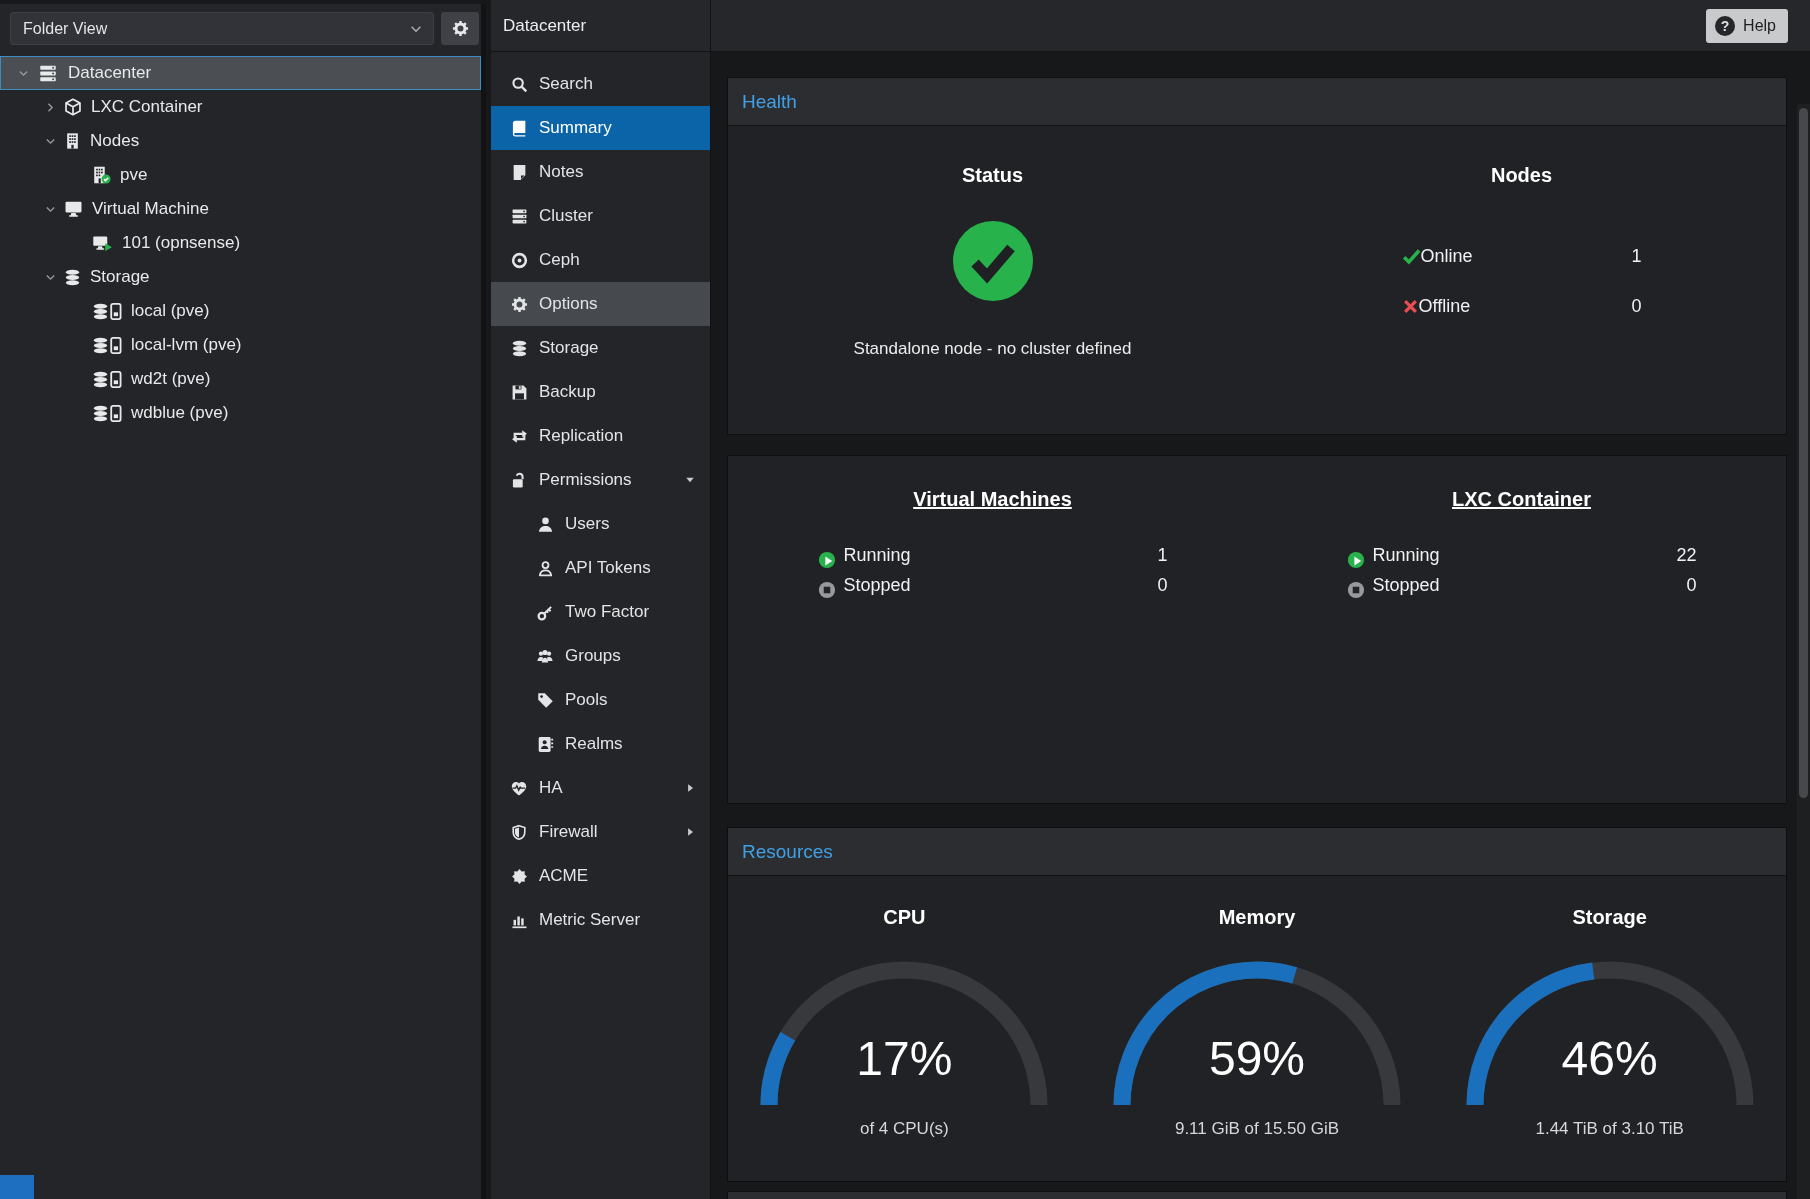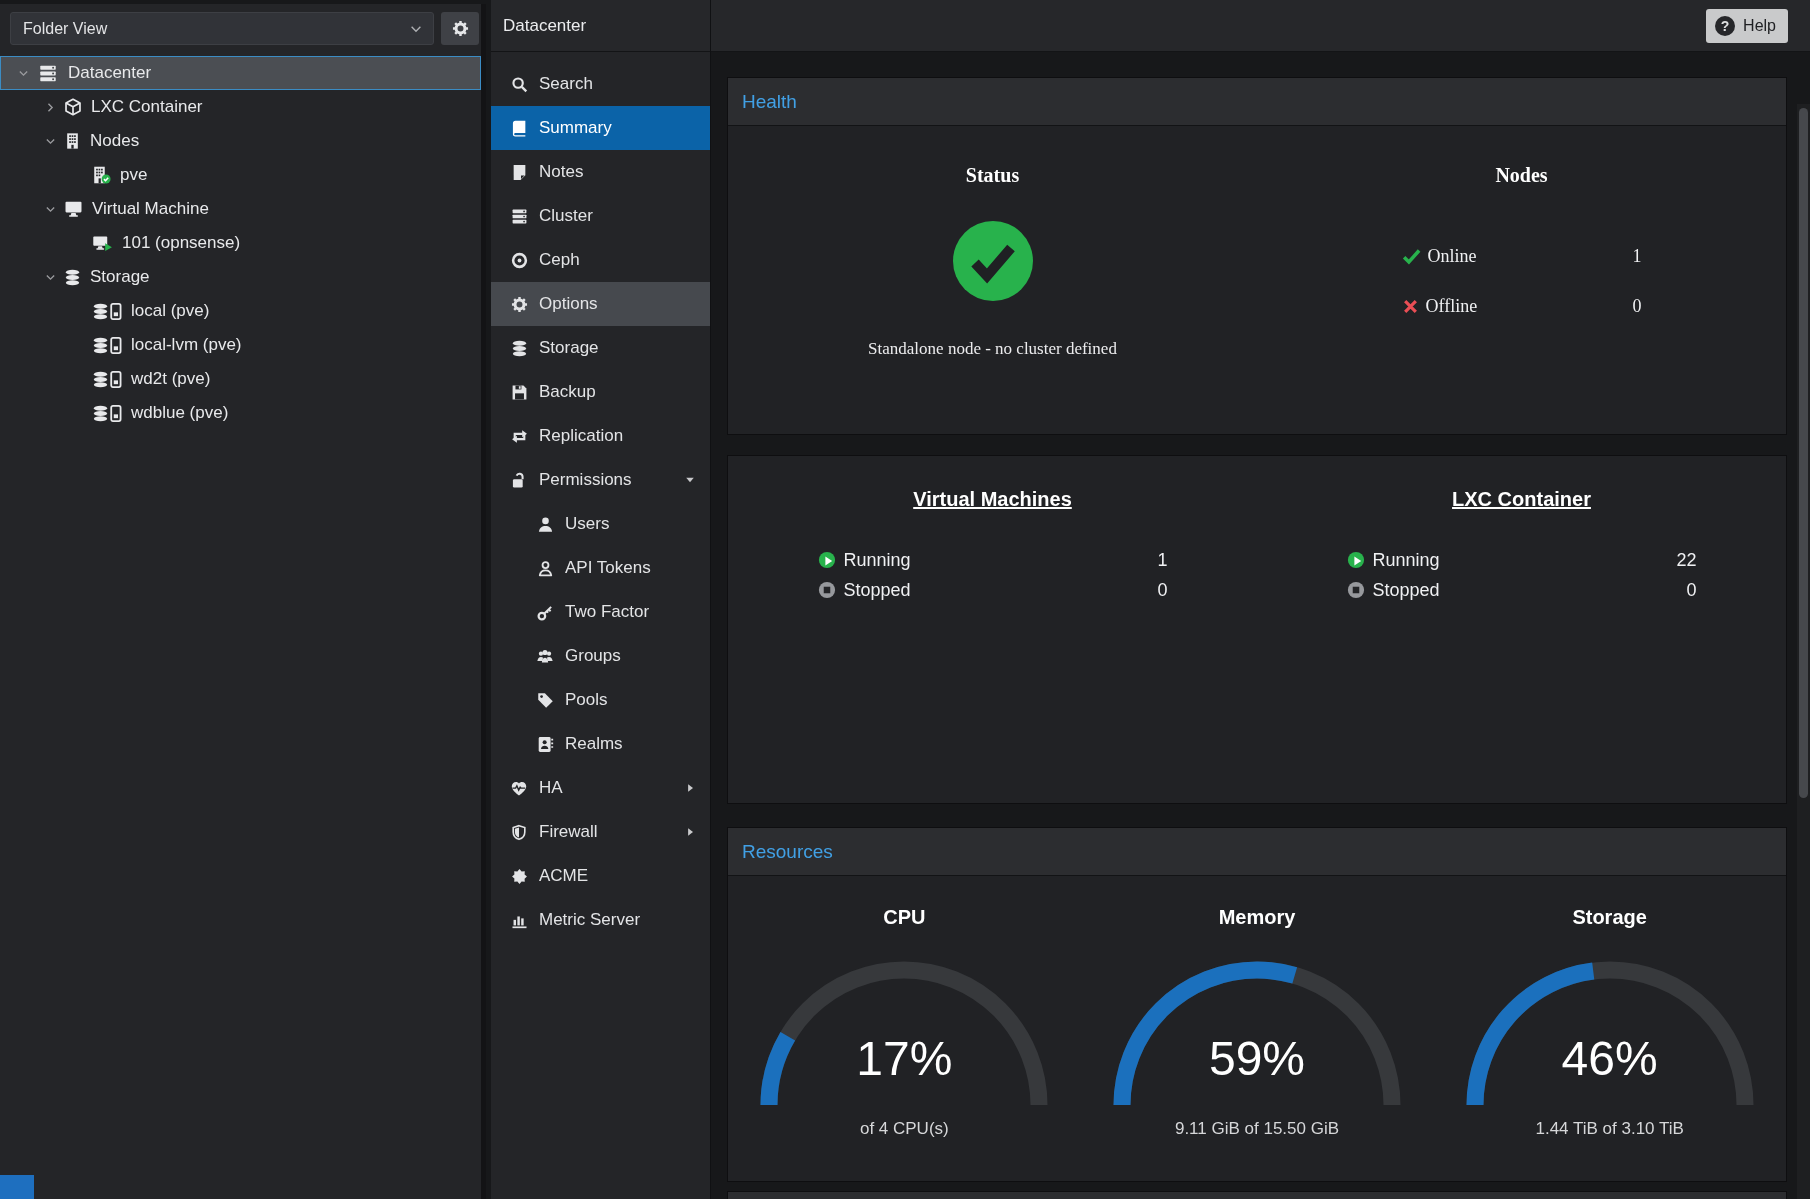--- a/index.html
+++ b/index.html
@@ -45,33 +45,33 @@
     color:#1e1f22; font-size:16px; }
   #help-q { width:20px; height:20px; border-radius:50%; background:#26272a; color:#dfe0e1;
     font-size:14px; font-weight:bold; display:flex; align-items:center; justify-content:center; }
 
   
   #content { position:absolute; left:711px; top:52px; width:1099px; height:845px; background:#17181a; }
   .panel { position:absolute; left:16px; width:1060px; background:#212225; border:1px solid #0e0e10; }
   .phead { height:48px; line-height:48px; padding-left:14px; font-size:19px; color:#41a0e5;
     background:#2c2d30; border-bottom:1px solid #121315; }
   .halves { display:flex; }
-  .half { width:50%; display:flex; flex-direction:column; align-items:center;font-family:Liberation Serif, serif; }
+  .half { width:50%; display:flex; flex-direction:column; align-items:center; }
   .bighead { margin-top:38px; font-size:20px; font-weight:bold; color:#ffffff; }
   #status-msg { margin-top:36px; font-size:17px; color:#ececee; }
   #node-rows { margin-top:52px; width:240px; }
   .nrow { display:flex; align-items:center; height:34px; margin-bottom:16px; font-size:18px; color:#f0f1f3; }
-  .nrow .nlabel { margin-left:7px; }
+  .nrow .nlabel { }
   .nrow .nval { margin-left:auto; }
 
   #guest-cols { display:flex; }
   .gcolumn { width:50%; display:flex; flex-direction:column; align-items:center; }
   .gcolumn .bighead { margin-top:32px;text-decoration:underline; }
   .grows { margin-top:34px; width:350px; }
-  .grow { display:flex; align-items:center; height:30px; font-size:18px; color:#f0f1f3; }
+  .grow { display:flex; height:30px; font-size:18px; color:#f0f1f3; }
   .grow .glabel { margin-left:8px; }
   .grow .gval { margin-left:auto; }
 
   #gauge-cols { display:flex; }
   .gaugecol { width:33.333%; display:flex; flex-direction:column; align-items:center; }
   .gaugecol .bighead { margin-top:30px; }
   .gwrap { position:relative; width:300px; height:160px; margin-top:26px; }
   .gpct { position:absolute; left:0; top:76px; width:100%; text-align:center;
     font-size:48px; color:#ffffff; }
   .gcap { margin-top:4px; font-size:17px; color:#d6d7d9; }

